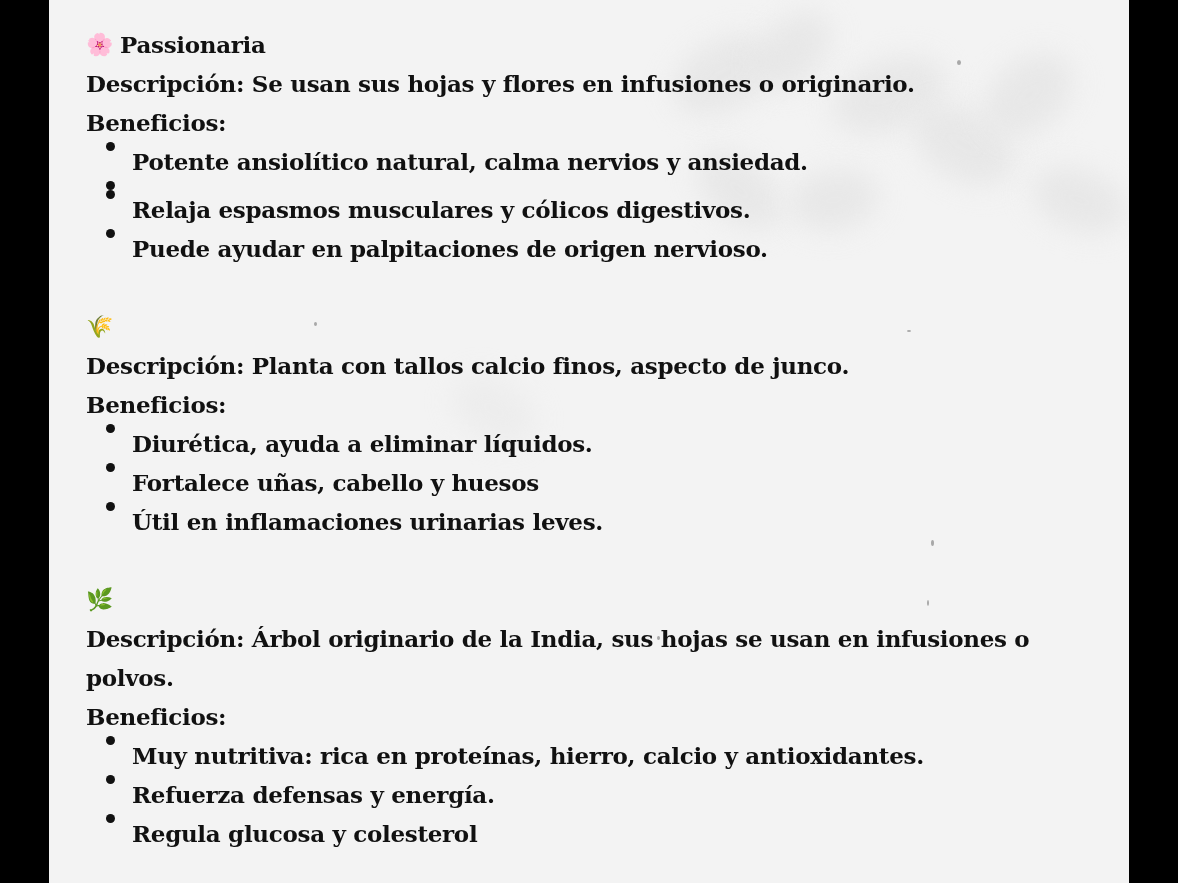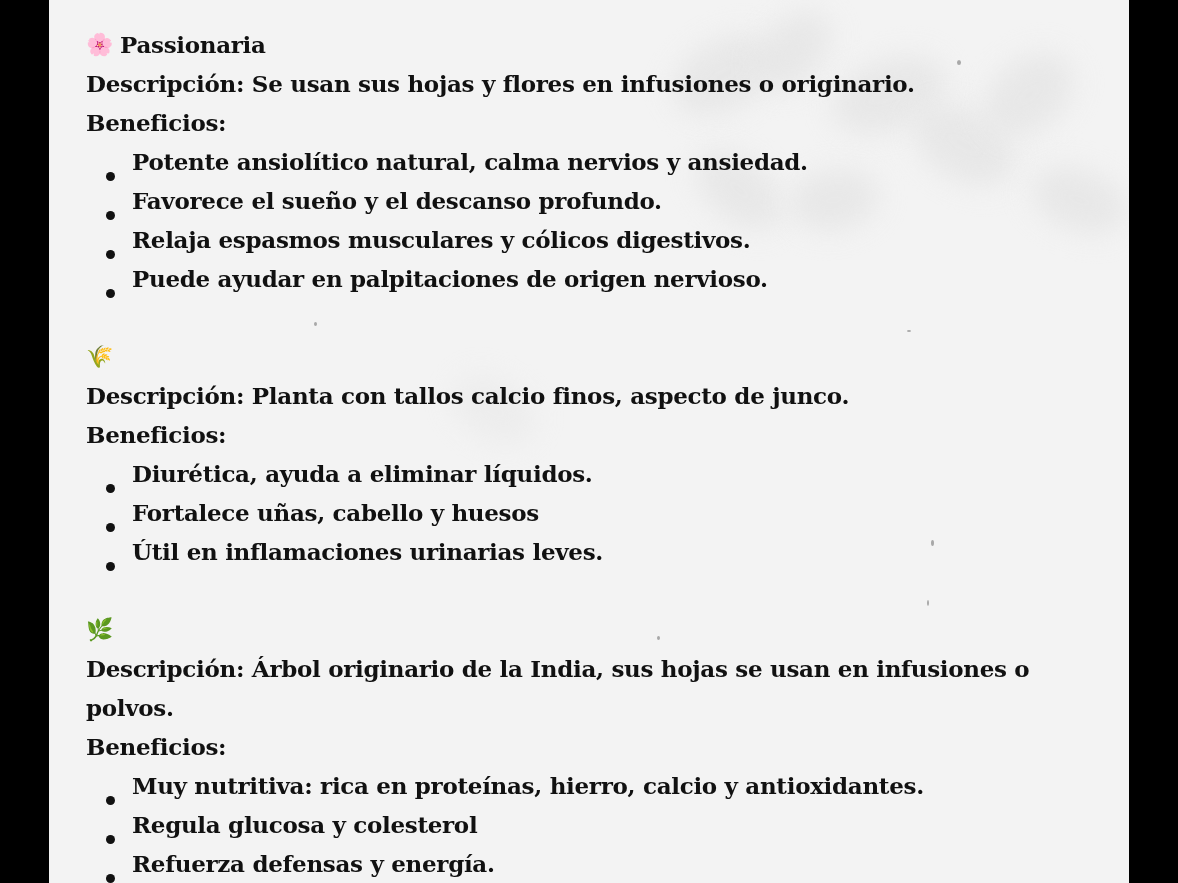--- a/index.html
+++ b/index.html
@@ -15,21 +15,21 @@
     .content {
       position: absolute; left: 37px; top: 25px; width: 1030px;
       font-family: "DejaVu Serif", "Liberation Serif", serif;
       font-weight: bold; color: #111111; font-size: 23px; line-height: 39px;
       letter-spacing: -0.3px;
     }
     .section { margin-bottom: 39px; }
     .title-line { display: flex; align-items: center; }
     .emoji { font-size: 22px; width: 34px; display: inline-block; font-weight: normal; }
     .bullets { list-style: none; margin: 0; padding: 0 0 0 20px; }
-    .bullets li { display: flex; align-items: flex-end; }
+    .bullets li { display: flex; align-items: flex-start; }
     .dot { display: inline-block; width: 9px; height: 9px; border-radius: 50%; background: #111; margin-right: 17px; flex: none; }
   </style>
 </head>
 <body>
 
 <div class="paper">
   <div class="watermark" style="left:620px;top:40px;width:110px;height:70px;transform:rotate(-30deg);"></div>
   <div class="watermark" style="left:700px;top:20px;width:90px;height:60px;transform:rotate(-50deg);"></div>
   <div class="watermark" style="left:780px;top:60px;width:120px;height:70px;transform:rotate(-20deg);"></div>
   <div class="watermark" style="left:860px;top:110px;width:110px;height:70px;transform:rotate(30deg);"></div>
@@ -55,21 +55,20 @@
       </div>
       <div>Descripción:  Se usan sus hojas y flores en infusiones o originario.</div>
       <div>Beneficios:</div>
       <ul class="bullets">
         <li>
             <span class="dot"></span>
             <span>Potente ansiolítico natural, calma nervios y ansiedad.</span>
           </li>
         <li>
             <span class="dot"></span>
-            <span>Favorece el sueño y el descanso profundo.</span>
           </li>
         <li>
             <span class="dot"></span>
             <span>Relaja espasmos musculares y cólicos digestivos.</span>
           </li>
         <li>
             <span class="dot"></span>
             <span>Puede ayudar en palpitaciones de origen nervioso.</span>
           </li>
       </ul>
@@ -103,23 +102,23 @@
       </div>
       <div>Descripción: Árbol originario de la India, sus hojas se usan en infusiones o polvos.</div>
       <div>Beneficios:</div>
       <ul class="bullets">
         <li>
             <span class="dot"></span>
             <span>Muy nutritiva: rica en proteínas, hierro, calcio y antioxidantes.</span>
           </li>
         <li>
             <span class="dot"></span>
-            <span>Regula glucosa y colesterol</span>
+            <span>Refuerza defensas y energía.</span>
           </li>
         <li>
             <span class="dot"></span>
-            <span>Refuerza defensas y energía.</span>
+            <span>Regula glucosa y colesterol</span>
           </li>
       </ul>
     </div>
 
   </div>
 </div>
 
 </body></html>

